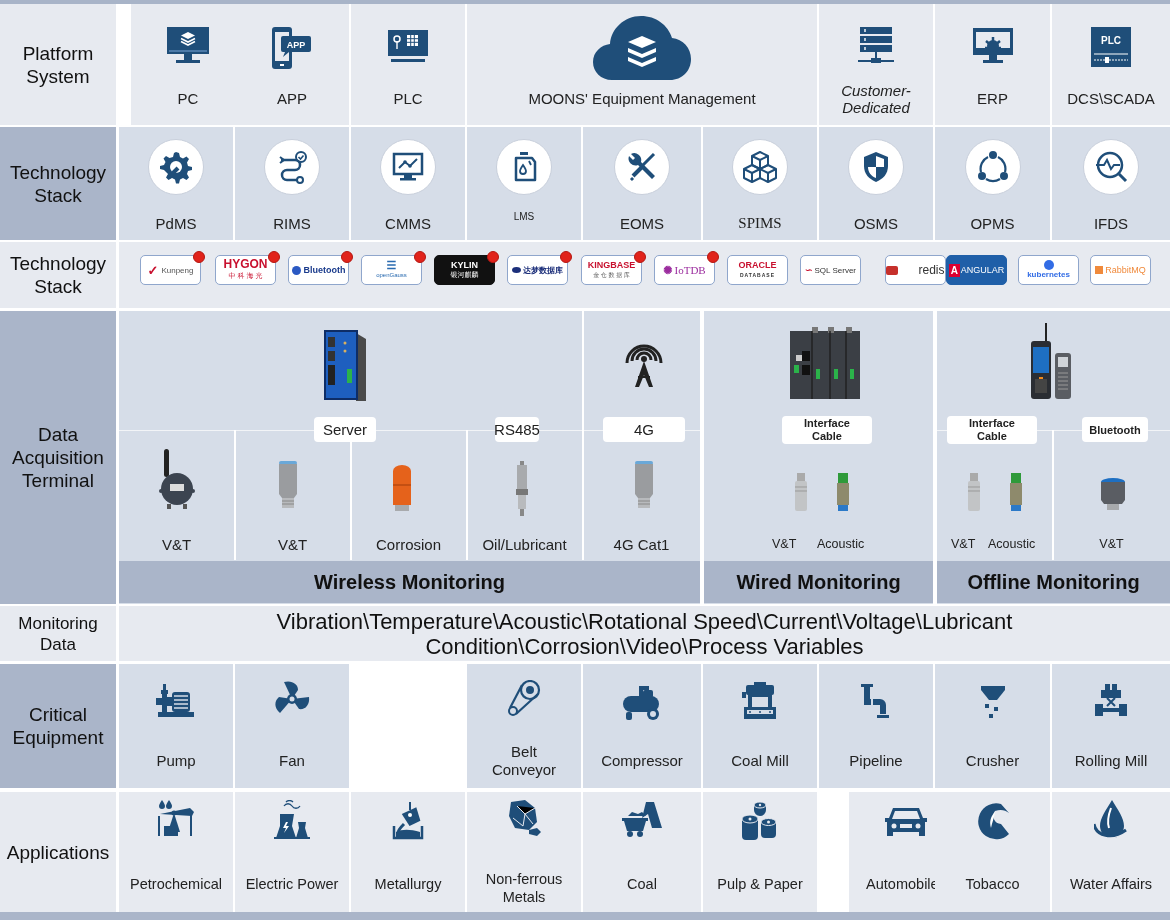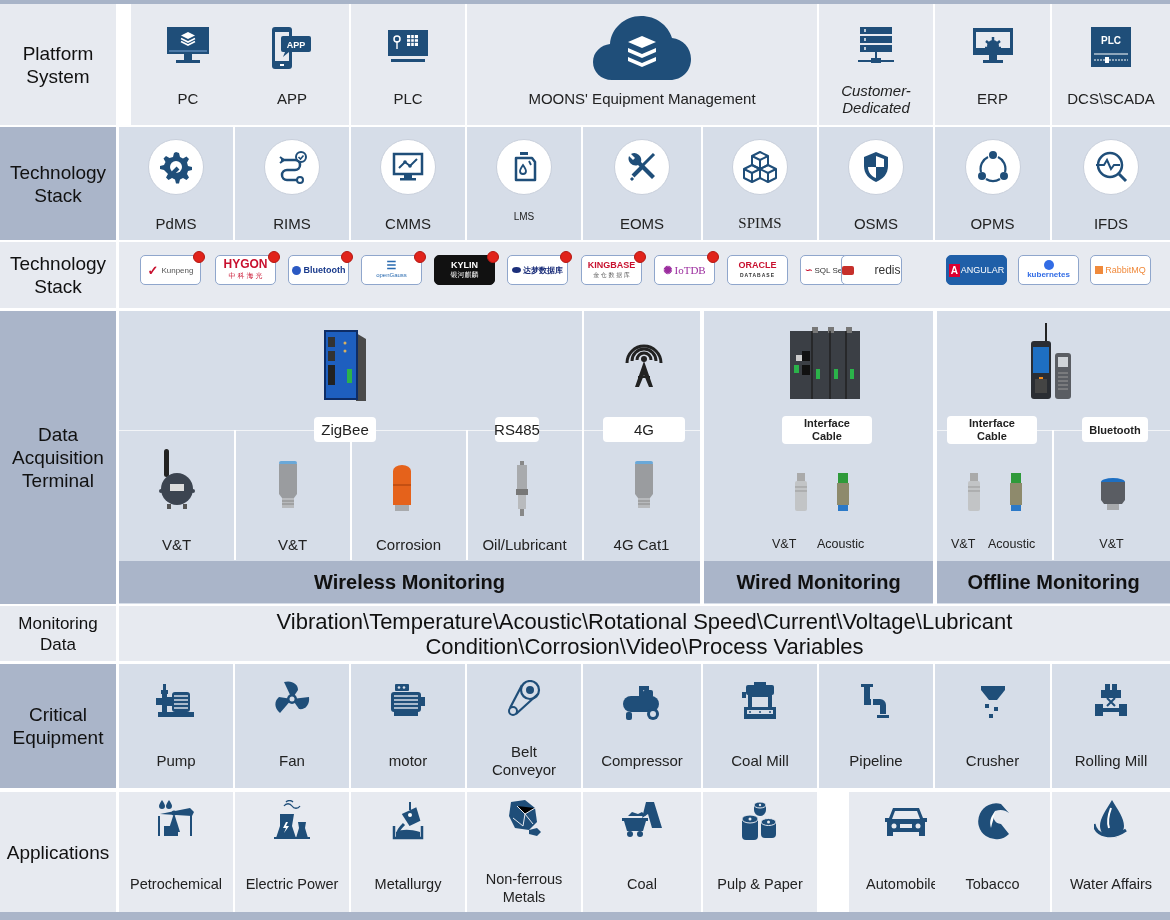--- a/index.html
+++ b/index.html
@@ -296,21 +296,21 @@
         <span class="flag"></span>
       </div>
     <div class="logo" style="left:608px;flex-direction:column;line-height:10px;">
         <span style="color:#c8102e;font-size:9px;">ORACLE</span>
         <span style="color:#333;font-size:5px;letter-spacing:1px;">DATABASE</span>
       </div>
     <div class="logo" style="left:681px;">
         <span style="color:#c8102e;font-size:9px;margin-right:2px;">∽</span>
         <span style="color:#333;font-weight:normal;font-size:8px;">SQL Server</span>
       </div>
-    <div class="logo" style="left:722px;gap:17px;">
+    <div class="logo" style="left:766px;gap:17px;">
         <span style="display:inline-block;width:12px;height:9px;background:#c6302b;margin-right:3px;border-radius:2px;"></span>
         <span style="color:#333;font-weight:normal;font-size:12px;">redis</span>
       </div>
     <div class="logo" style="left:827px;background:#1f5fa8;border-color:#1f5fa8;">
         <span style="display:inline-block;background:#dd0031;color:#fff;font-size:10px;padding:1px 2px;margin-right:1px;">A</span>
         <span style="color:#fff;font-weight:normal;font-size:9px;">ANGULAR</span>
       </div>
     <div class="logo" style="left:899px;flex-direction:column;line-height:10px;">
         <span style="display:inline-block;width:10px;height:10px;border-radius:50%;background:#326ce5;"></span>
         <span style="color:#326ce5;font-size:8px;">kubernetes</span>
@@ -338,21 +338,21 @@
           <rect x="2" y="2" width="32" height="68" fill="#1e5fbf" stroke="#0e2d66" stroke-width="2"></rect>
           <rect x="5" y="8" width="7" height="10" fill="#333"></rect>
           <rect x="5" y="22" width="7" height="10" fill="#333"></rect>
           <rect x="5" y="36" width="7" height="20" fill="#222"></rect>
           <circle cx="22" cy="14" r="1.5" fill="#d8b060"></circle>
           <circle cx="22" cy="22" r="1.5" fill="#d8b060"></circle>
           <rect x="24" y="40" width="5" height="14" fill="#2bb34a"></rect>
         </svg>
     </div>
 
-    <div class="tag" style="left:195px;top:106px;width:62px;height:25px;font-size:15px;">ZigBee</div>
+    <div class="tag" style="left:195px;top:106px;width:62px;height:25px;font-size:15px;">Server</div>
     <div class="tag" style="left:376px;top:106px;width:44px;height:25px;font-size:15px;">RS485</div>
     <div class="tag" style="left:484px;top:106px;width:82px;height:25px;font-size:15px;">4G</div>
 
     <div class="sensor" style="left:505px;top:30px;">
       <svg width="40" height="46" viewBox="0 0 40 46">
           <path d="M8 20a12 12 0 1 1 24 0" stroke="#222" stroke-width="3" fill="none"></path>
           <path d="M3 22a17 17 0 1 1 34 0" stroke="#222" stroke-width="3" fill="none" stroke-dasharray="0"></path>
           <path d="M13 19a7 7 0 1 1 14 0" stroke="#222" stroke-width="3" fill="none"></path>
           <circle cx="20" cy="18" r="3" fill="#222"></circle>
           <path d="M20 20l-9 26h4l5-12 5 12h4z" fill="#222"></path>
@@ -523,32 +523,20 @@
     <div class="cell bg-mid" style="left:116px;width:114px;">
       <div class="ic" style="top:16px;"><svg width="36" height="38" viewBox="0 0 36 38">
             <path d="M18 19L10 2c8-2 14 2 14 8z" fill="#1f4e79"></path>
             <path d="M18 19l17-2c1 8-4 13-10 12z" fill="#1f4e79"></path>
             <path d="M18 19L6 33c-6-5-6-12-1-16z" fill="#1f4e79"></path>
             <circle cx="18" cy="19" r="5" fill="#1f4e79"></circle>
             <circle cx="18" cy="19" r="2.5" fill="#d6dde8"></circle>
           </svg></div>
       <div class="txt" style="top:88px;font-size:15px;">Fan</div>
     </div>
-    <div class="cell bg-mid" style="left:232px;width:114px;">
-      <div class="ic" style="top:20px;"><svg width="36" height="34" viewBox="0 0 36 34">
-            <rect x="5" y="0" width="14" height="7" rx="1" fill="#1f4e79"></rect>
-            <circle cx="9" cy="3.5" r="1.3" fill="#d6dde8"></circle>
-            <circle cx="14" cy="3.5" r="1.3" fill="#d6dde8"></circle>
-            <rect x="1" y="8" width="30" height="20" rx="3" fill="#1f4e79"></rect>
-            <path d="M4 12h24M4 16h24M4 20h24M4 24h24" stroke="#d6dde8" stroke-width="1.3"></path>
-            <rect x="31" y="13" width="4" height="9" fill="#1f4e79"></rect>
-            <rect x="4" y="28" width="24" height="4" fill="#1f4e79"></rect>
-          </svg></div>
-      <div class="txt" style="top:88px;font-size:15px;">motor</div>
-    </div>
     <div class="cell bg-mid" style="left:348px;width:114px;">
       <div class="ic" style="top:16px;"><svg width="34" height="38" viewBox="0 0 34 38">
             <circle cx="23" cy="10" r="9" fill="none" stroke="#1f4e79" stroke-width="2.2"></circle>
             <circle cx="23" cy="10" r="4" fill="#1f4e79"></circle>
             <circle cx="6" cy="31" r="4" fill="none" stroke="#1f4e79" stroke-width="2"></circle>
             <path d="M15 5L3 28M31 14L9 34" stroke="#1f4e79" stroke-width="2.2"></path>
           </svg></div>
       <div class="txt" style="top:79px;font-size:15px;line-height:18px;white-space:pre-line;">Belt
 Conveyor</div>
     </div>

